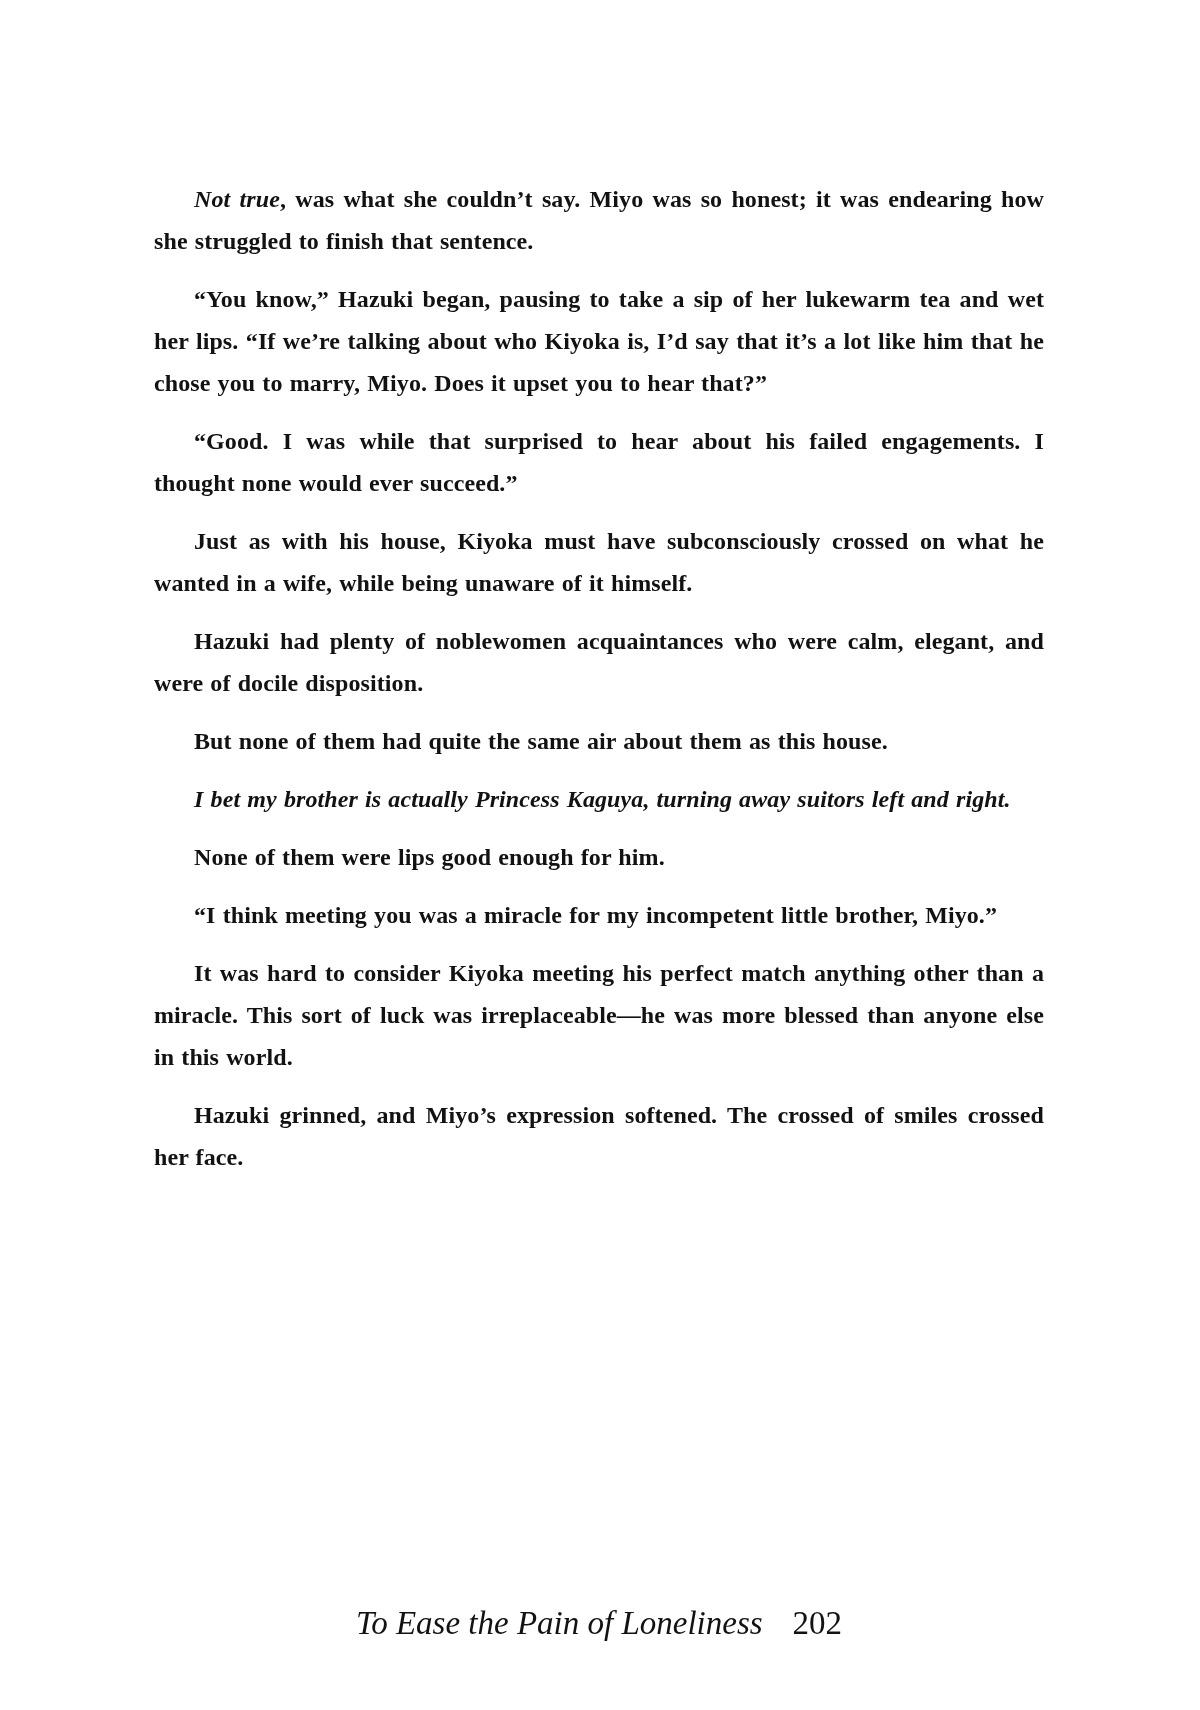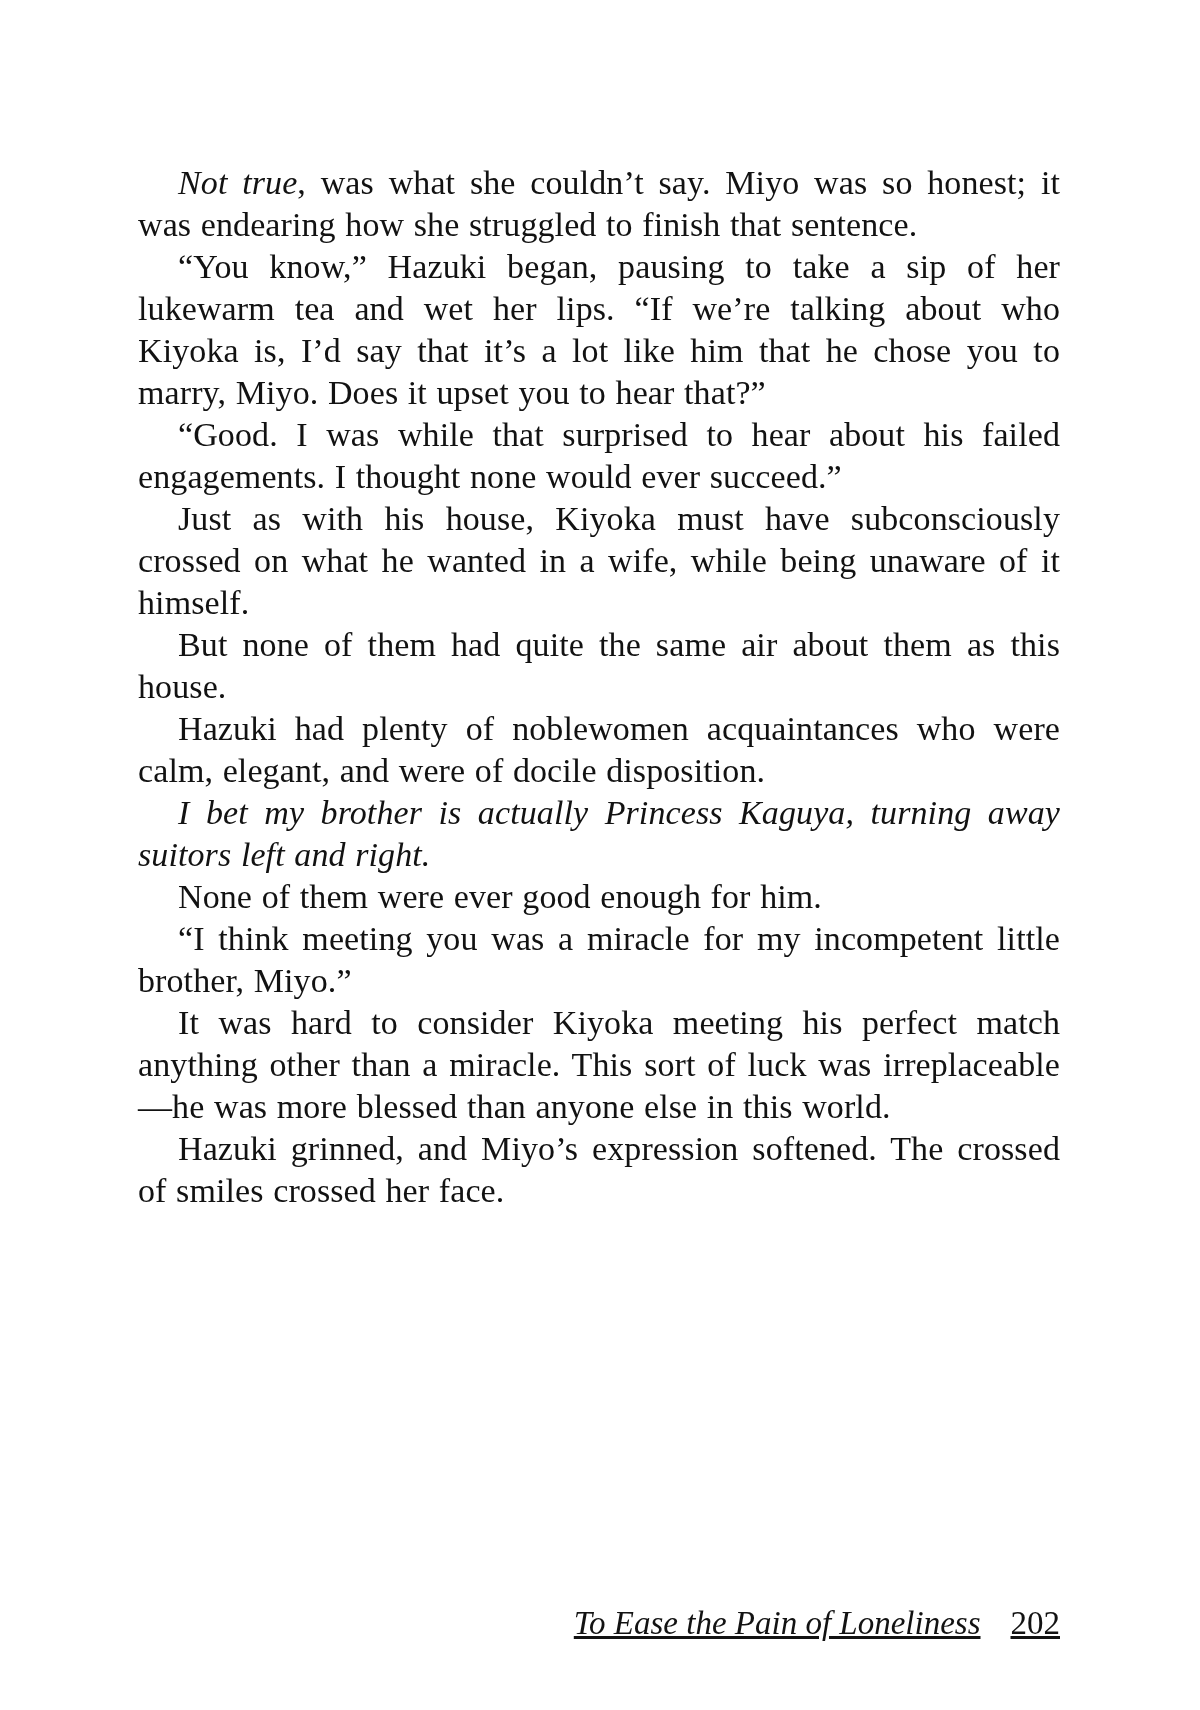--- a/index.html
+++ b/index.html
@@ -16,65 +16,65 @@
     color: #121212;
     overflow: hidden;
   }
   .text-block {
     position: absolute;
     left: 138px;
     top: 162px;
     width: 922px;
   }
   .text-block p {
-    margin: 0;
+    margin: 16px;
     padding: 0;
-    font-size: 34px;
+    font-size: 24px;
     line-height: 42px;
     text-align: justify;
     text-indent: 40px;
     letter-spacing: 0.1px;
     word-spacing: 1px;
+    font-weight: bold;
   }
   .text-block p em {
     font-style: italic;
   }
   .page-footer {
     position: absolute;
     left: 138px;
     top: 1602px;
     width: 922px;
-    text-align: right;
+    text-align: center;
     font-size: 33px;
     line-height: 42px;
     white-space: nowrap;
-    text-decoration: underline;
   }
   .chapter-title {
     font-style: italic;
   }
   .page-number {
     font-style: normal;
     margin-left: 30px;
   }
 </style>
 </head>
 <body>
 
 <div class="book-page">
 
   <div class="text-block">
       <p><em>Not true</em><span>, was what she couldn’t say. Miyo was so honest; it was endearing how she struggled to finish that sentence.</span></p>
       <p><span>“You know,” Hazuki began, pausing to take a sip of her lukewarm tea and wet her lips. “If we’re talking about who Kiyoka is, I’d say that it’s a lot like him that he chose you to marry, Miyo. Does it upset you to hear that?”</span></p>
       <p><span>“Good. I was while that surprised to hear about his failed engagements. I thought none would ever succeed.”</span></p>
       <p><span>Just as with his house, Kiyoka must have subconsciously crossed on what he wanted in a wife, while being unaware of it himself.</span></p>
+      <p><span>Hazuki had plenty of noblewomen acquaintances who were calm, elegant, and were of docile disposition.</span></p>
       <p><span>But none of them had quite the same air about them as this house.</span></p>
-      <p><span>Hazuki had plenty of noblewomen acquaintances who were calm, elegant, and were of docile disposition.</span></p>
       <p><em>I bet my brother is actually Princess Kaguya, turning away suitors left and right.</em></p>
-      <p><span>None of them were ever good enough for him.</span></p>
+      <p><span>None of them were lips good enough for him.</span></p>
       <p><span>“I think meeting you was a miracle for my incompetent little brother, Miyo.”</span></p>
       <p><span>It was hard to consider Kiyoka meeting his perfect match anything other than a miracle. This sort of luck was irreplaceable—he was more blessed than anyone else in this world.</span></p>
       <p><span>Hazuki grinned, and Miyo’s expression softened. The crossed of smiles crossed her face.</span></p>
     </div>
 
   <div class="page-footer">
     <span class="chapter-title">To Ease the Pain of Loneliness</span><span class="page-number">202</span>
   </div>
 
 </div>

